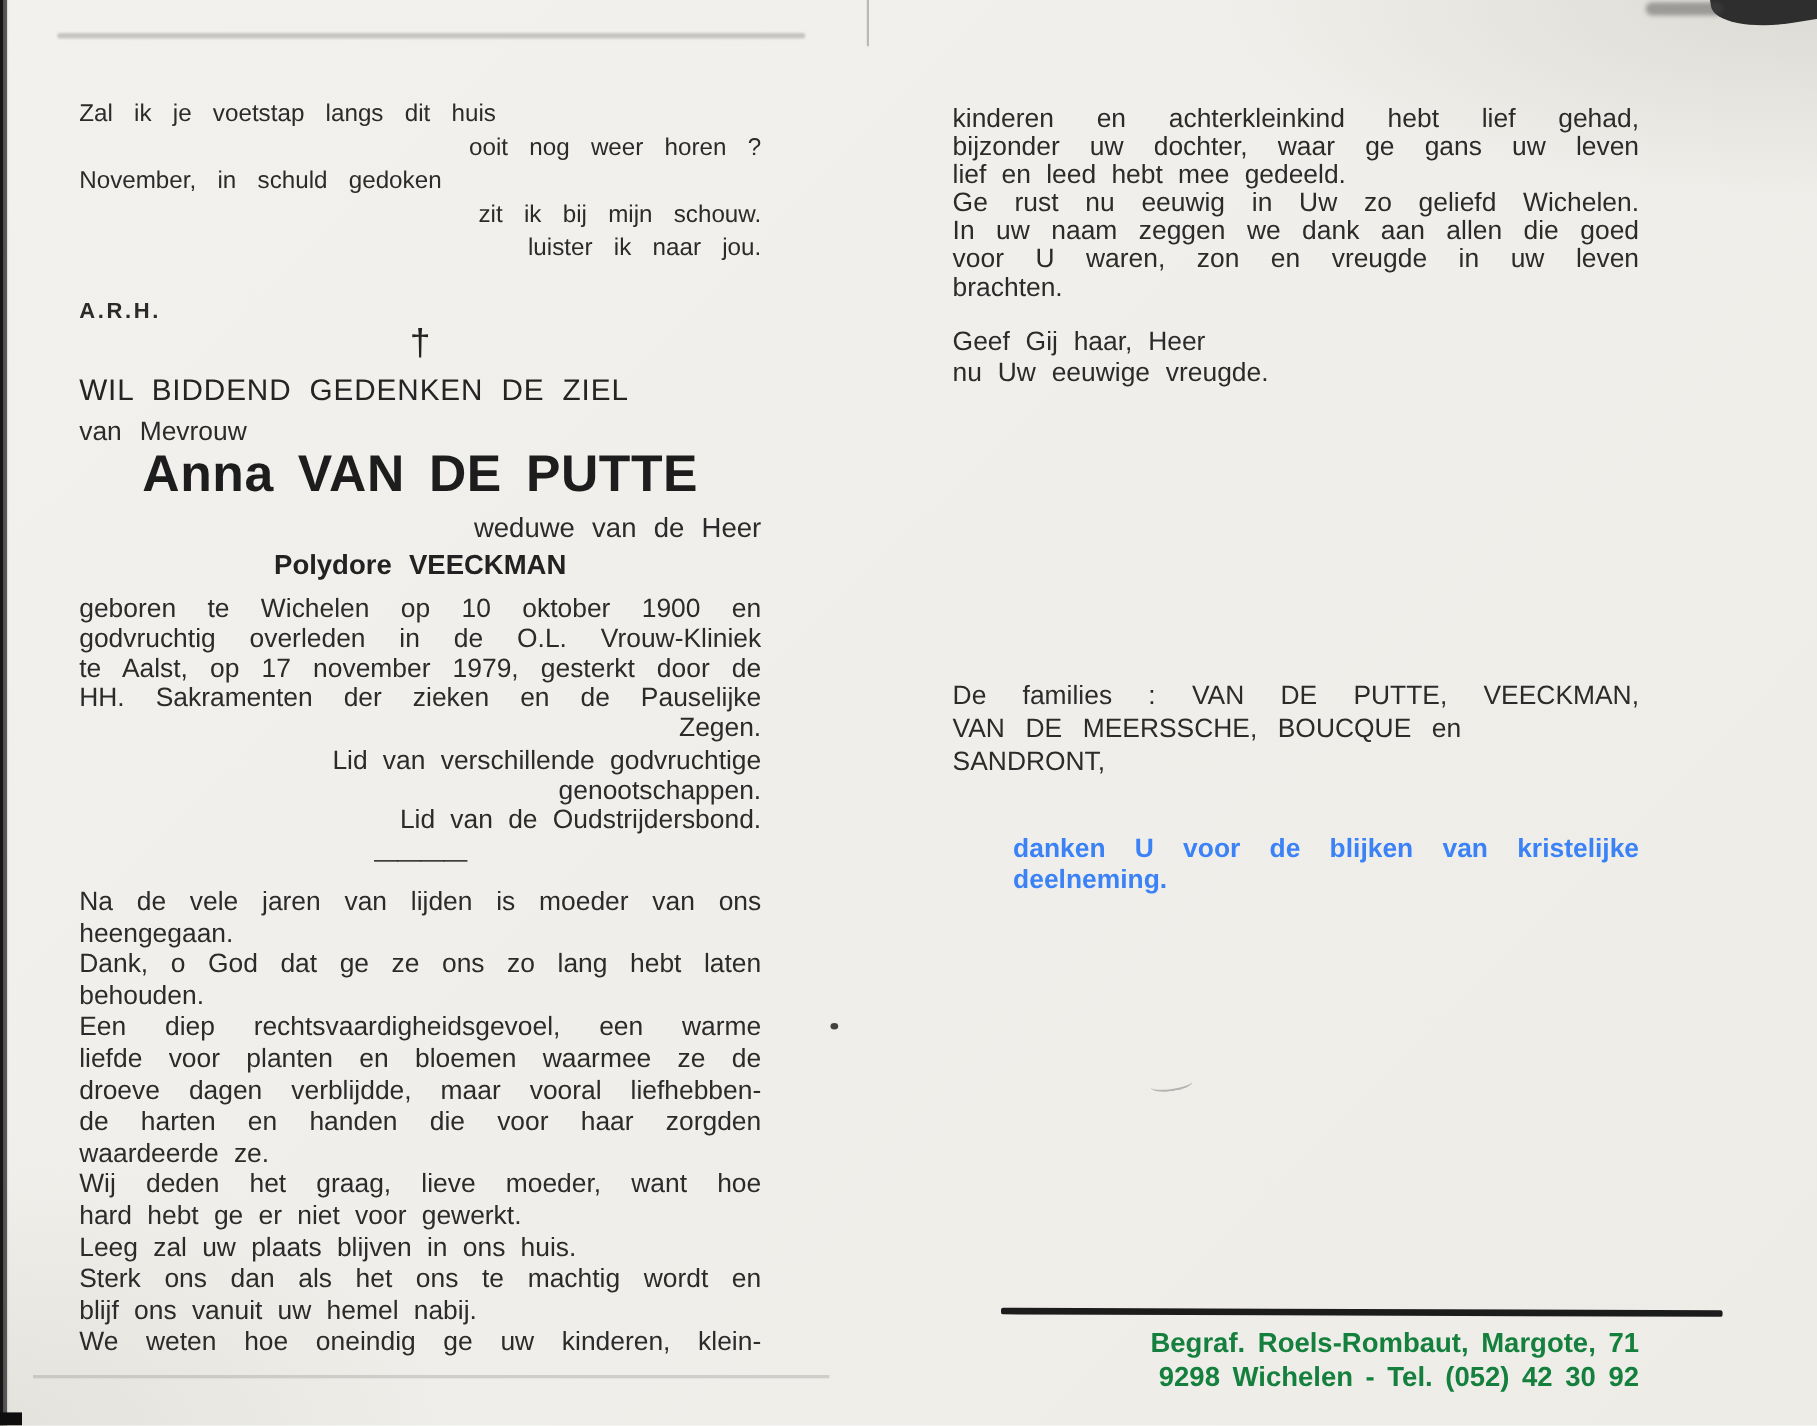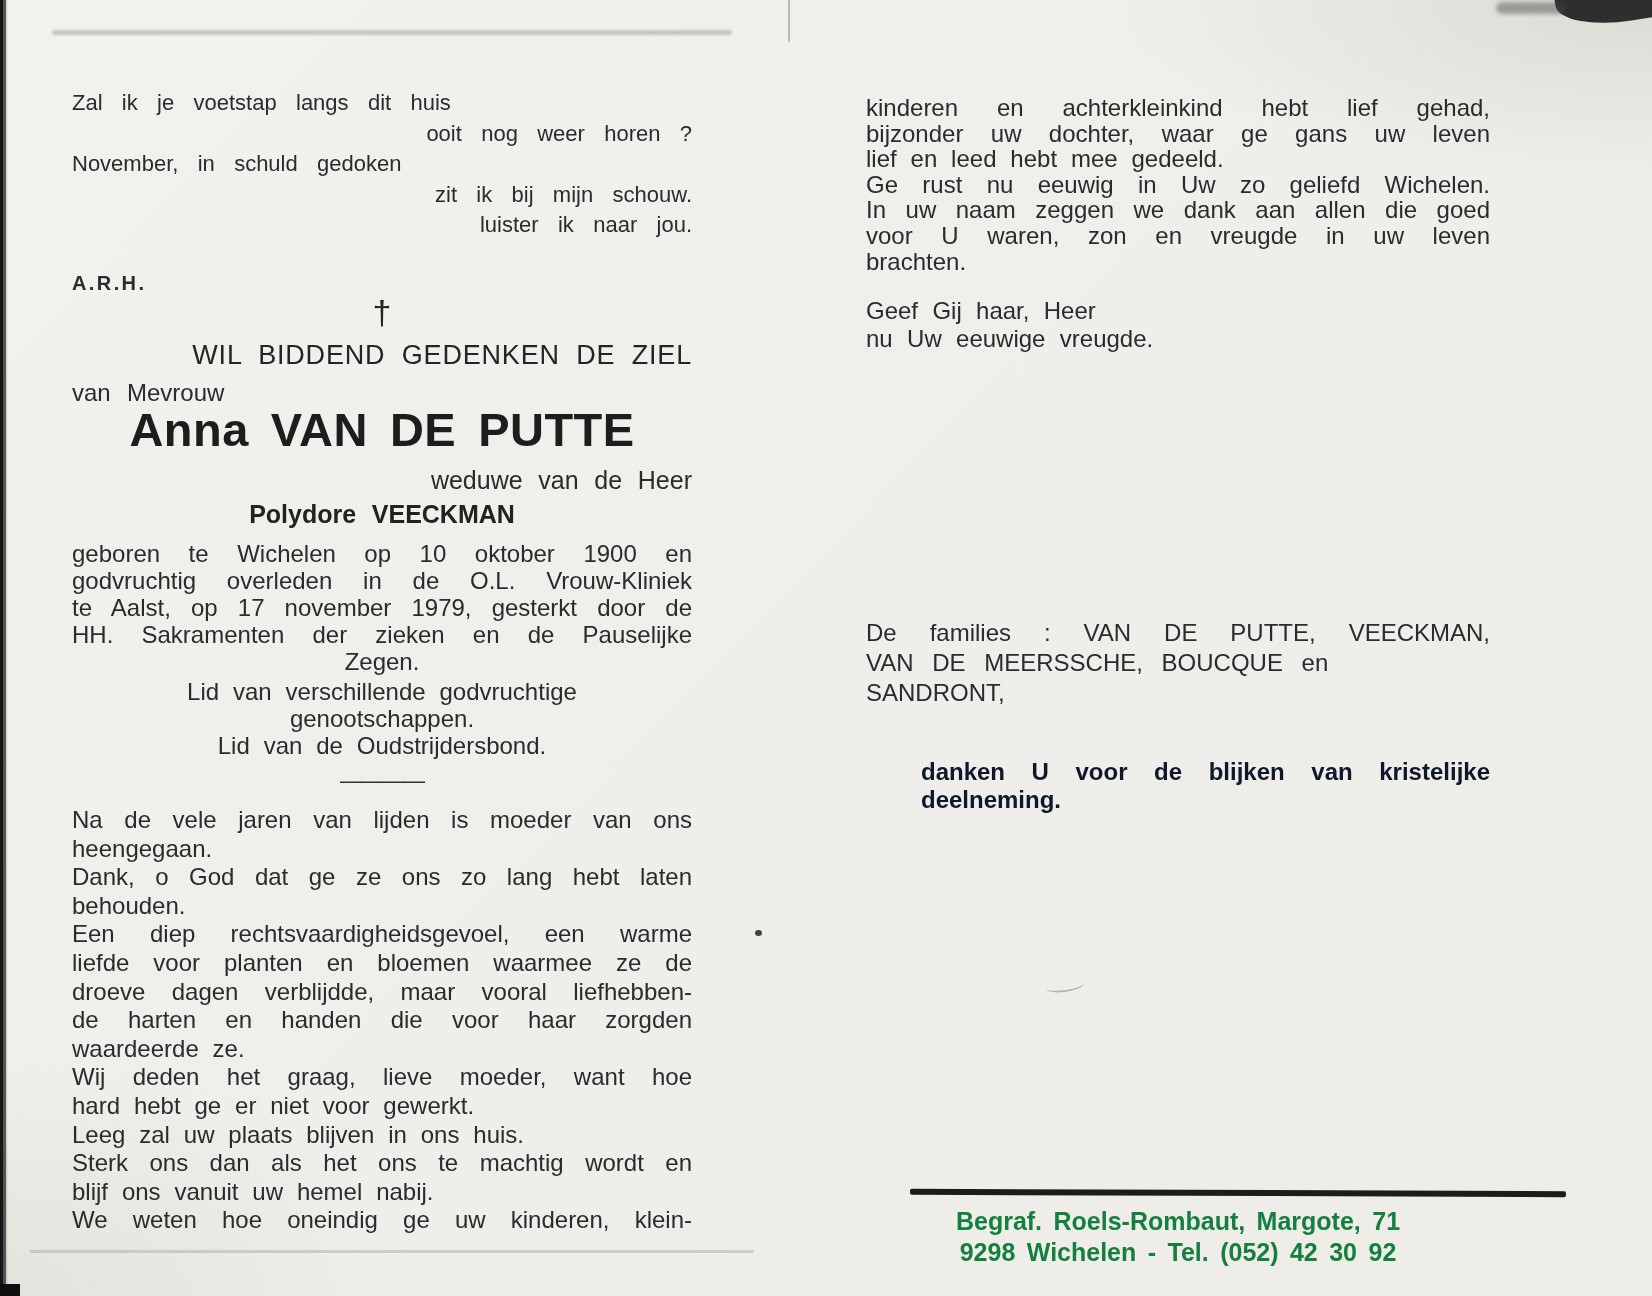--- a/index.html
+++ b/index.html
@@ -12,43 +12,43 @@
     font-family:"Liberation Sans", sans-serif;
     color:#2b2b2b;
     -webkit-font-smoothing:antialiased;
   }
   .page{position:absolute;top:0;height:1296px;}
   #left-page{left:72px;width:620px;}
   #right-page{left:866px;width:624px;}
   .blk{position:absolute;left:0;width:100%;}
   .ln{width:100%;}
   .a-j{text-align:justify;text-align-last:justify;}
-  .a-c{text-align:center;}
+  .a-c{text-align:right;}
   .a-r{text-align:right;}
   .a-l{text-align:left;}
 
   
   #poem{top:88px;font-size:22px;line-height:30.5px;word-spacing:.6em;}
   #poem-signature{top:272px;font-size:20px;text-align:left;letter-spacing:.12em;font-weight:bold;}
   #cross{top:293px;text-align:center;font-size:34px;color:#222;}
-  #memorial-heading{top:340px;text-align:right;font-size:27px;word-spacing:.3em;letter-spacing:.03em;color:#242424;}
+  #memorial-heading{top:340px;text-align:left;font-size:27px;word-spacing:.3em;letter-spacing:.03em;color:#242424;}
   #van-mevrouw{top:379px;font-size:24px;word-spacing:.4em;}
   #deceased-name{top:402px;text-align:center;font-size:47px;font-weight:bold;letter-spacing:.01em;word-spacing:.18em;color:#1d1d1d;}
   #widow-line{top:466px;text-align:right;font-size:25px;word-spacing:.35em;}
   #husband-name{top:500px;text-align:center;font-size:25px;font-weight:bold;word-spacing:.35em;color:#222;}
   #bio{top:540px;font-size:24px;line-height:27px;word-spacing:.3em;}
   #membership{top:678px;font-size:24px;line-height:27px;word-spacing:.3em;}
   #separator{top:768px;text-align:center;font-size:22px;letter-spacing:-1px;color:#333;}
   #eulogy{top:806px;font-size:24px;line-height:28.6px;word-spacing:.3em;}
 
   
   #continuation{top:95px;font-size:24px;line-height:25.6px;word-spacing:.3em;}
   #prayer{top:297px;font-size:24px;line-height:27.5px;word-spacing:.32em;}
   #families{top:618px;font-size:24px;line-height:30px;word-spacing:.5em;}
-  #thanks{top:758px;font-size:24px;line-height:28px;font-weight:bold;word-spacing:.32em;padding-left:55px;box-sizing:border-box;color:#0f172a;}
+  #thanks{top:758px;font-size:24px;line-height:28px;font-weight:bold;word-spacing:.32em;padding-left:55px;box-sizing:border-box;color:#3b82f6;}
   #footer-rule{top:1190px;left:44px;width:656px;height:6px;background:#1c1c1c;transform:rotate(.2deg);border-radius:2px;}
   #footer-text{top:1206px;text-align:center;font-size:25px;line-height:31px;font-weight:bold;word-spacing:.18em;color:#15803d;}
 
   
   .artifact{position:absolute;pointer-events:none;}
   #edge-left{left:0;top:0;width:8px;height:1296px;
     background:linear-gradient(to right,#161616 0,#161616 3px,#4e4e4e 3px,#5a5a5a 6px,rgba(90,90,90,.25) 6px,rgba(90,90,90,0) 8px);}
   #smudge-top{left:52px;top:30px;width:680px;height:5px;background:rgba(105,105,105,.32);border-radius:3px;filter:blur(1px);}
   #fold-mark{left:788px;top:0;width:2px;height:42px;background:rgba(85,85,85,.35);filter:blur(.5px);}
   #blob-top-right{left:1556px;top:-14px;width:104px;height:38px;background:#2e2e2e;border-radius:0 0 0 70%;transform:rotate(-9deg);}

